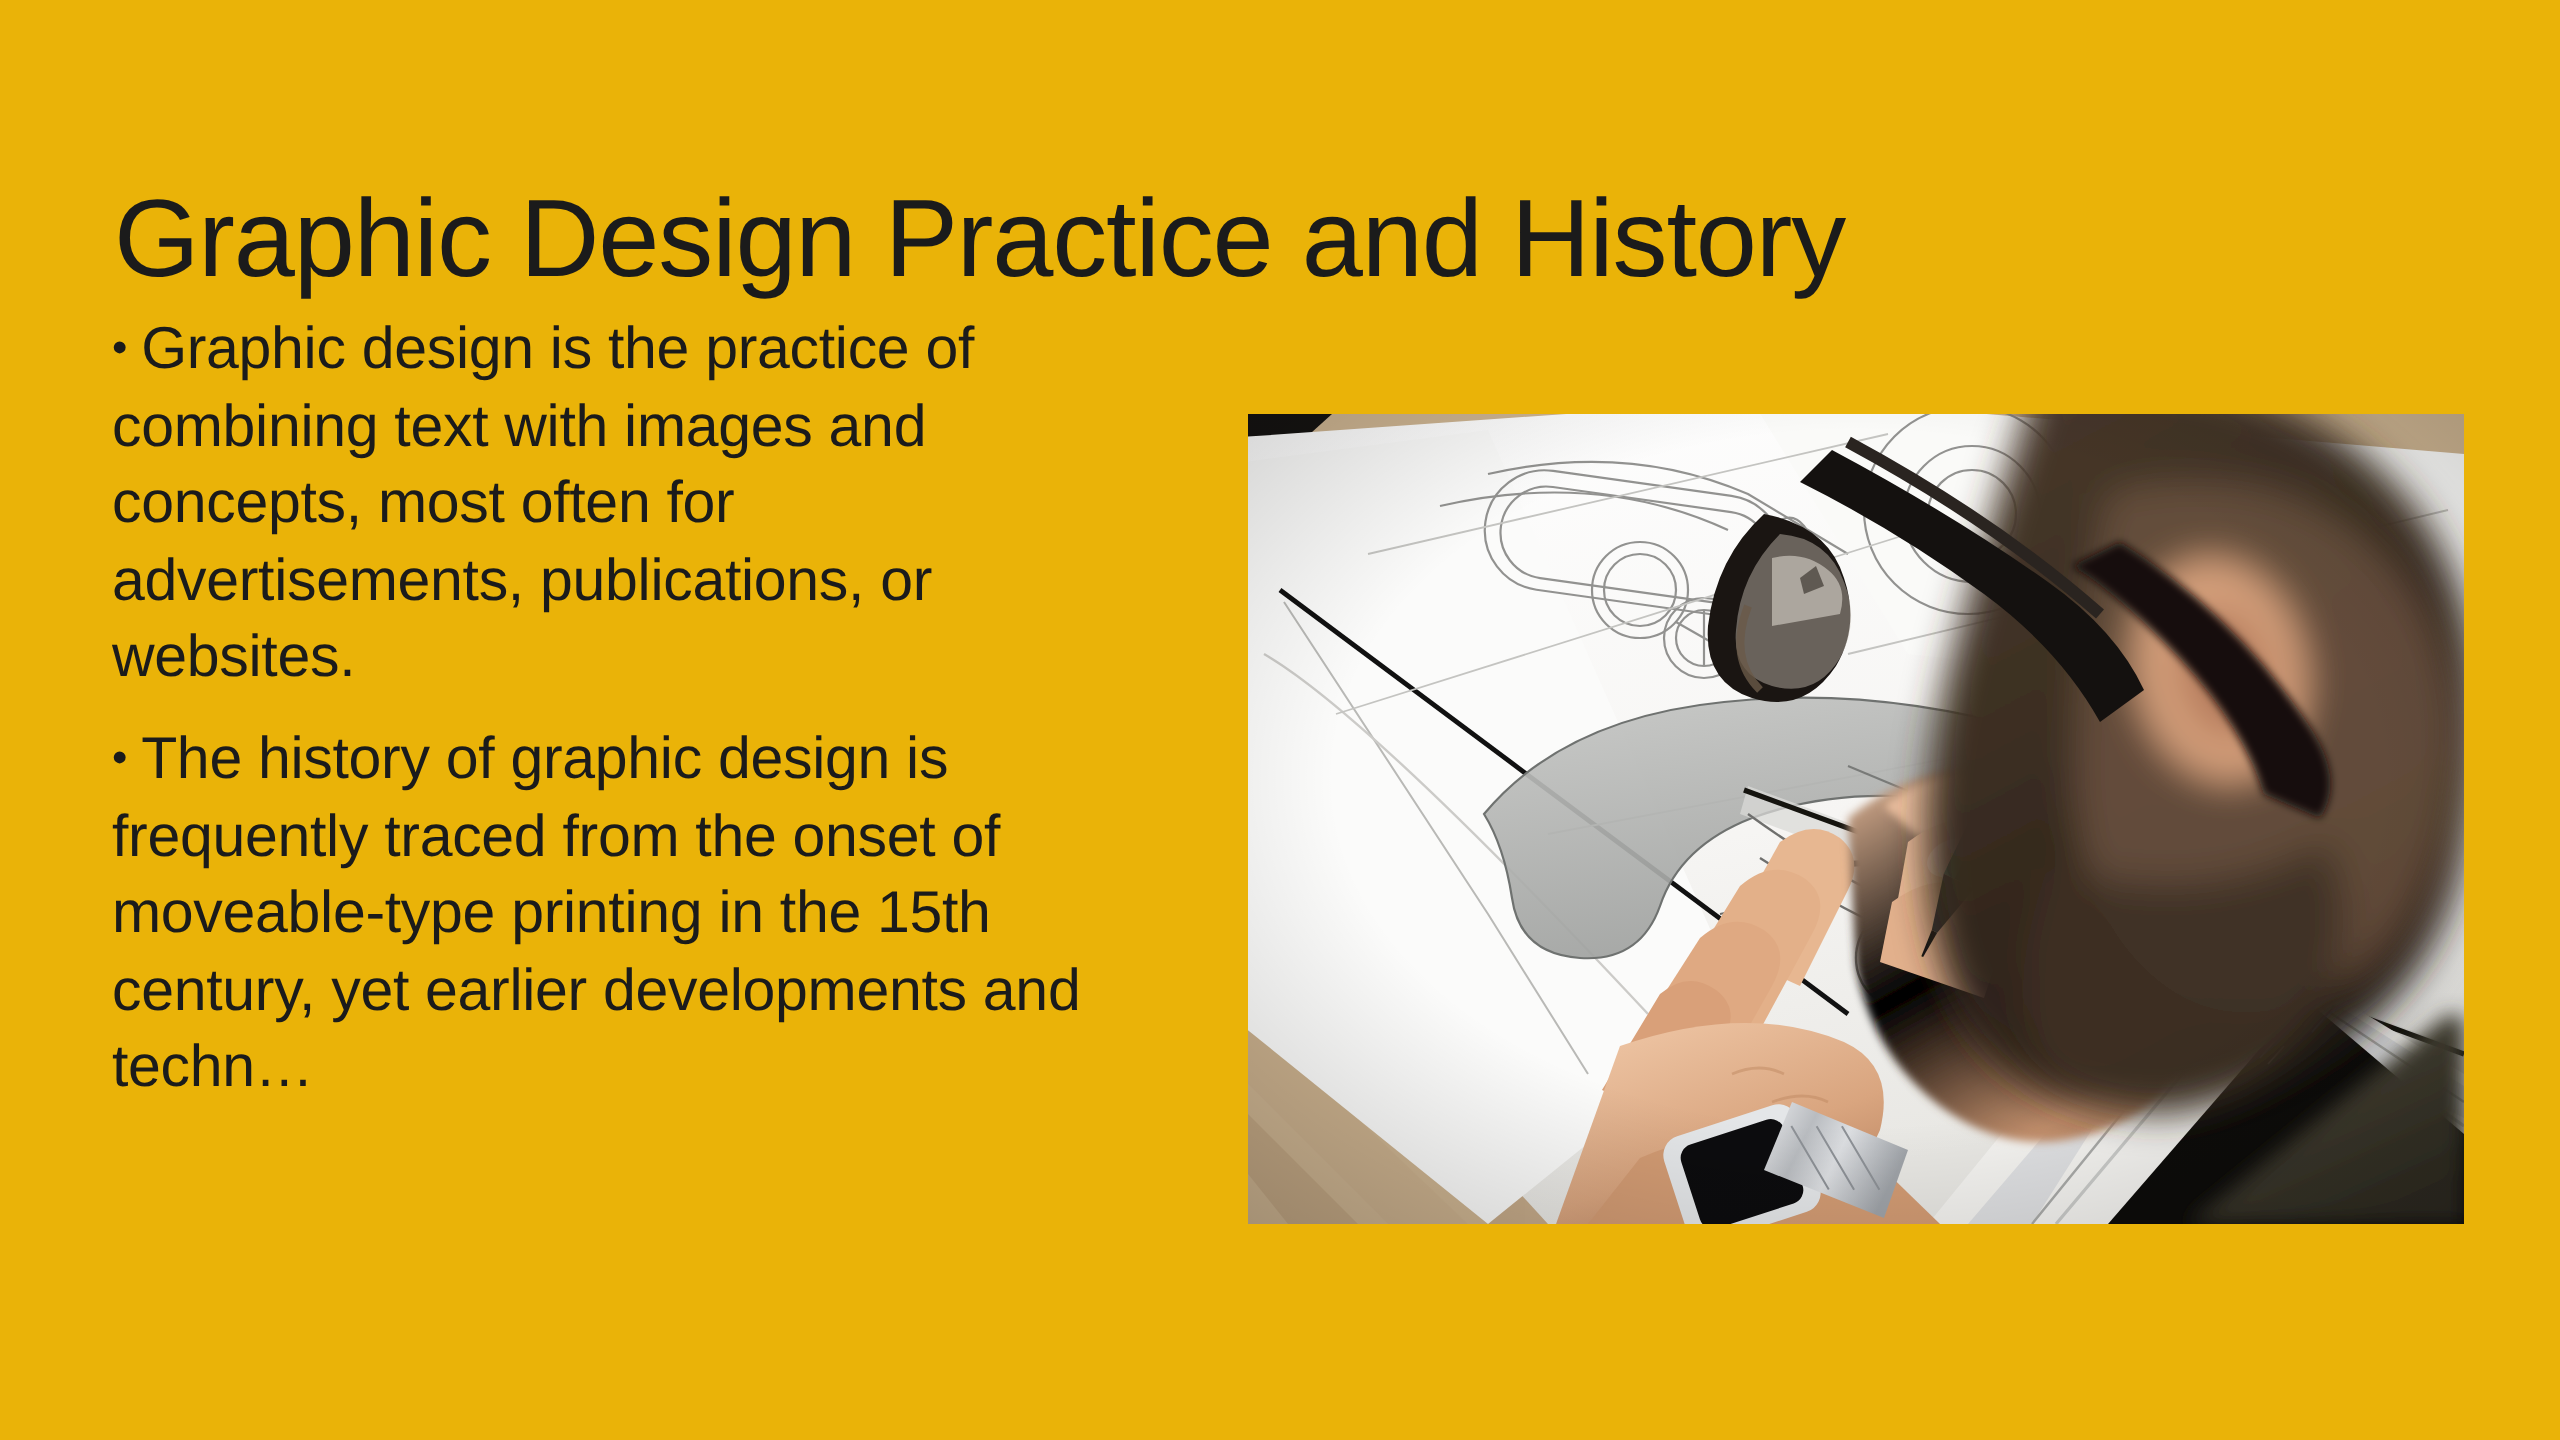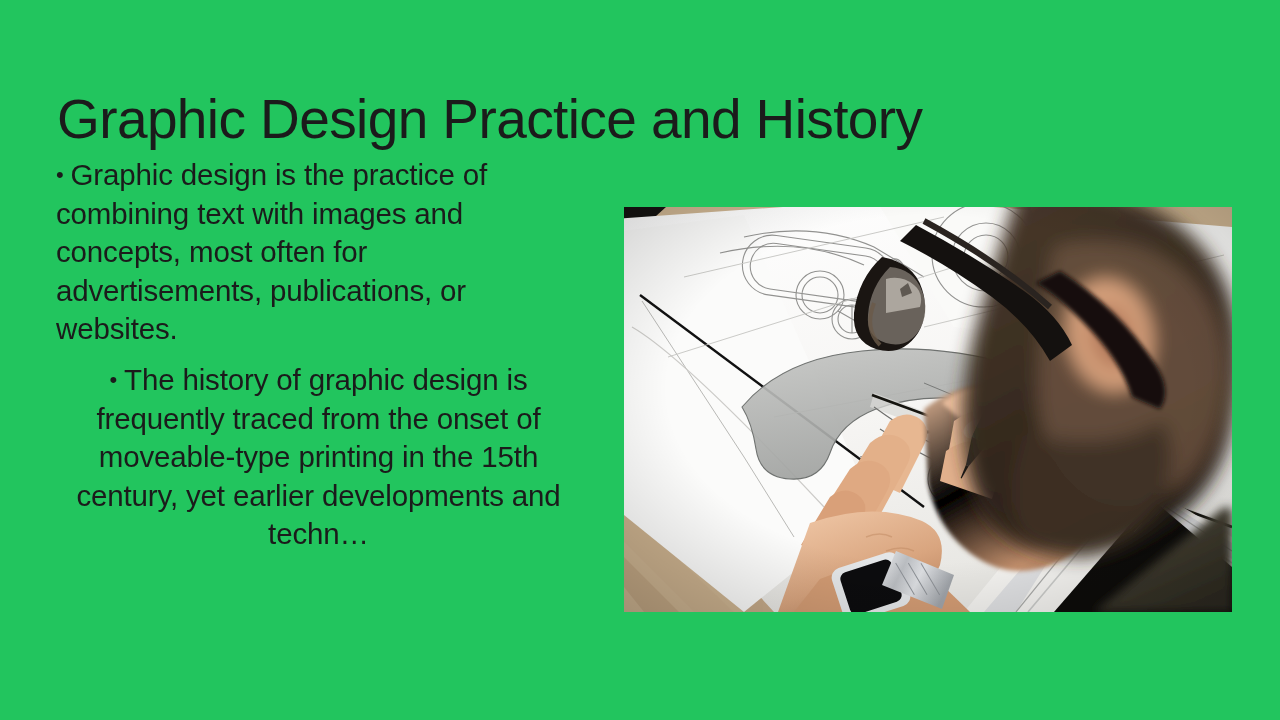--- a/index.html
+++ b/index.html
@@ -8,21 +8,21 @@
     padding: 0;
     background: #ffffff;
   }
   body {
     font-family: "Liberation Sans", sans-serif;
   }
   .slide {
     position: relative;
     width: 1280px;
     height: 720px;
-    background: #22c55e;
+    background: #eab308;
     overflow: hidden;
   }
   .slide-title {
     position: absolute;
     left: 57px;
     top: 52px;
     width: 1100px;
     font-family: "Liberation Sans", sans-serif;
     font-size: 55px;
     font-weight: 300;
@@ -40,21 +40,21 @@
   .bullet-para {
     font-family: Liberation Sans, sans-serif;
     font-size: 29.5px;
     font-weight: 400;
     line-height: 38.6px;
     color: #1b1b1b;
     letter-spacing: -0.15px;
     margin: 0 0 12px 0;
     text-indent: 0;
   }
-  .bullet-para:last-child { margin-bottom: 0; text-align: center; }
+  .bullet-para:last-child { margin-bottom: 0; }
   .bullet-mark {
     font-size: 22px;
     line-height: 1;
     vertical-align: 0.12em;
     padding-right: 7px;
   }
 
   
   .photo {
     position: absolute;

